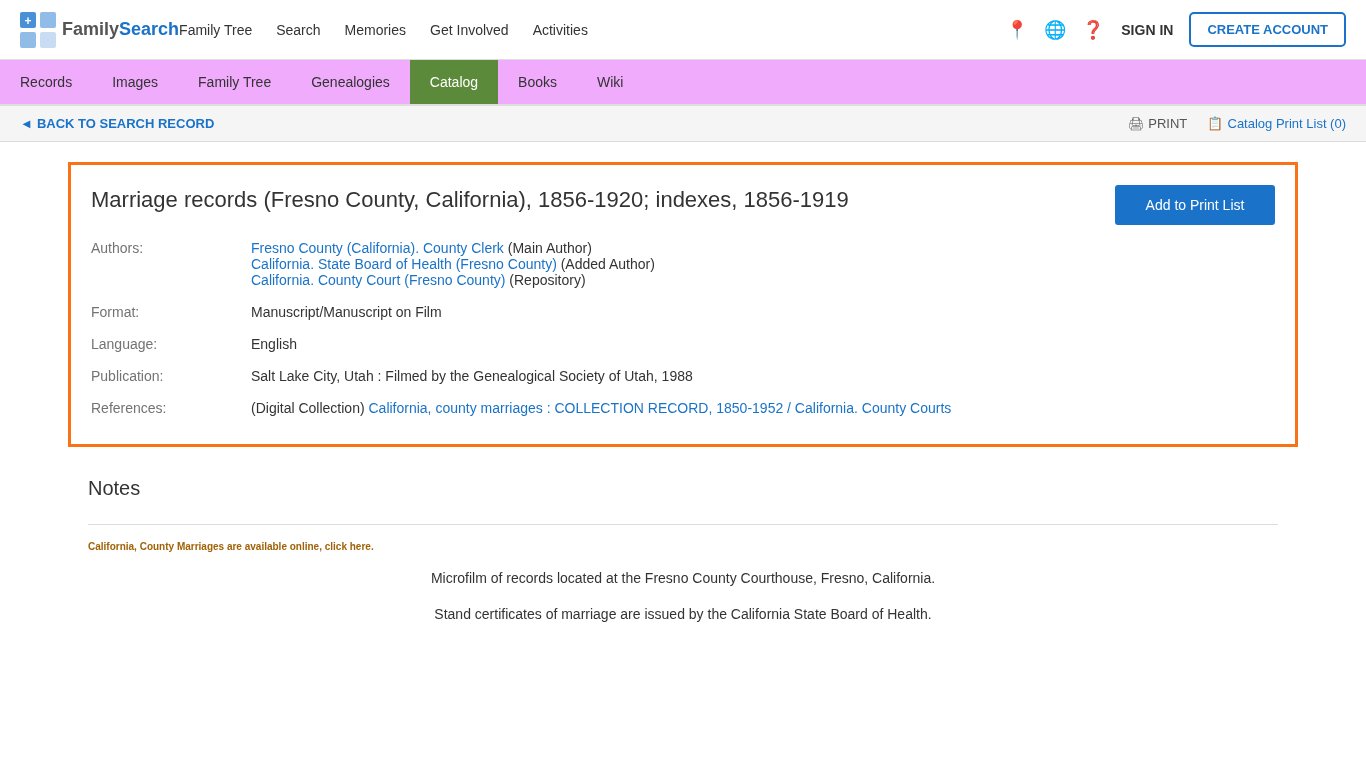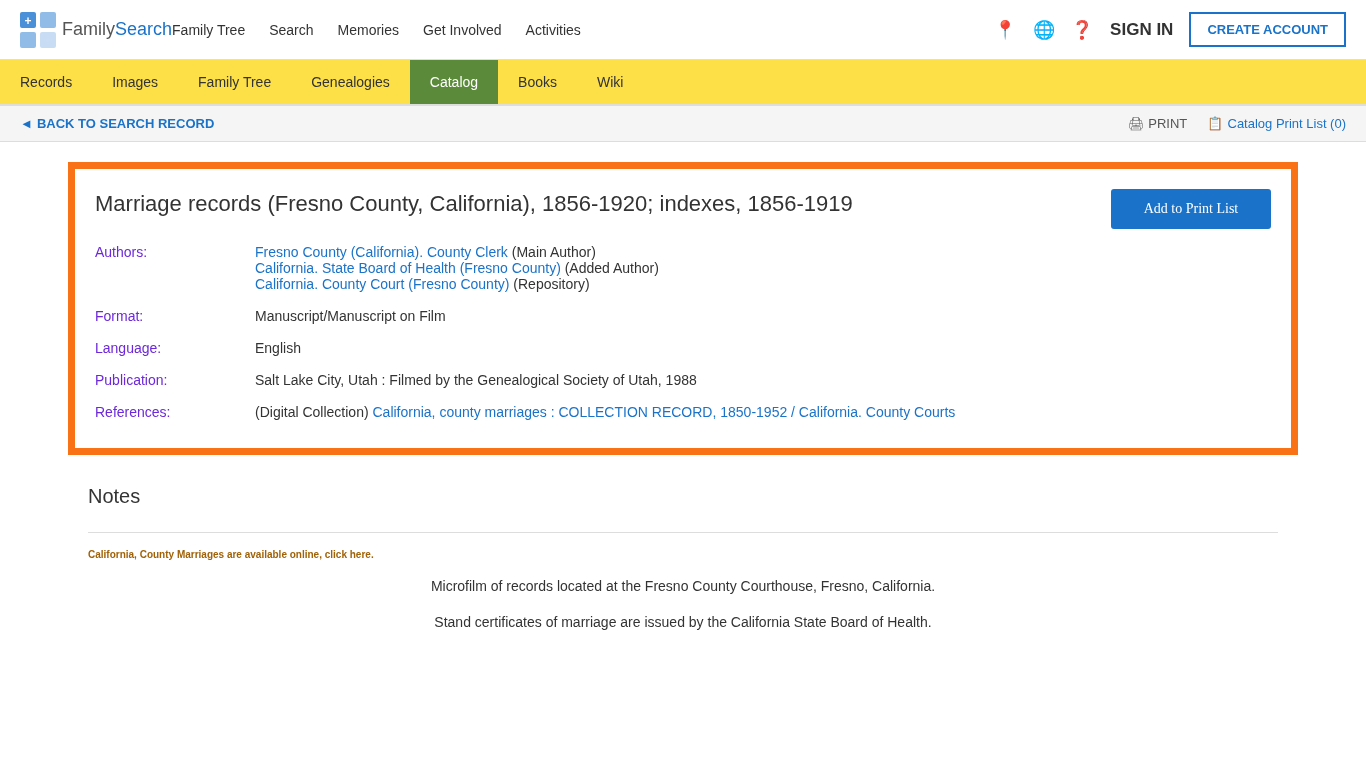--- a/index.html
+++ b/index.html
@@ -31,42 +31,42 @@
       gap: 16px;
     }
     .header-icon {
       color: #555;
       font-size: 18px;
       cursor: pointer;
     }
     .sign-in-btn {
       text-decoration: none;
       color: #333;
-      font-size: 17px;
+      font-size: 14px;
       font-weight: bold;
     }
     .create-account-btn {
       border: 2px solid #1a73c8;
       color: #1a73c8;
       padding: 8px 16px;
       font-size: 13px;
       font-weight: bold;
       text-decoration: none;
-      border-radius: 0;
+      border-radius: 5px;
       cursor: pointer;
       background: #fff;
     }
 
     
     .sub-nav {
       display: flex;
       align-items: flex-end;
       padding: 0 0px;
       border-bottom: 2px solid #ddd;
-      background: #fde047;
+      background: #f0abfc;
     }
     .sub-nav a {
       text-decoration: none;
       color: #333;
       font-size: 14px;
       padding: 14px 20px;
       display: inline-block;
     }
     .sub-nav a.active {
       background: #5a8a3a;
@@ -118,56 +118,55 @@
     .main-content {
       max-width: 1270px;
       margin: 0 auto;
       padding: 20px 20px;
     }
     .record-header {
       display: flex;
       justify-content: space-between;
       align-items: flex-start;
       margin-bottom: 30px;
-      border: 7px solid #f97316;
+      border: 3px solid #f97316;
       padding: 20px;
       background: #fff;
     }
     .record-title {
       font-size: 22px;
       font-weight: normal;
       color: #333;
       max-width: 800px;
       line-height: 1.4;
     }
     .add-to-print-btn {
       background: #1a73c8;
       color: #fff;
       border: none;
       padding: 12px 20px;
       font-size: 14px;
       cursor: pointer;
       border-radius: 3px;
       white-space: nowrap;
       min-width: 160px;
-      font-family: Liberation Serif, serif;
     }
 
     
     .details-table {
       width: 100%;
       border-collapse: collapse;
       margin-top: 16px;
     }
     .details-table tr td {
       padding: 8px 0;
       vertical-align: top;
     }
     .details-table td:first-child {
-      color: #6d28d9;
+      color: #737373;
       width: 160px;
       font-size: 14px;
       padding-right: 16px;
     }
     .details-table td:last-child {
       font-size: 14px;
       color: #333;
     }
     .link-blue {
       color: #1a73c8;
@@ -207,21 +206,21 @@
       align-items: center;
       text-decoration: none;
     }
     .fs-logo-icon {
       width: 36px;
       height: 36px;
       margin-right: 6px;
     }
     .fs-logo-name {
       font-size: 18px;
-      font-weight: normal;
+      font-weight: bold;
       color: #333;
     }
     .fs-logo-name .family { color: #555; }
     .fs-logo-name .search { color: #1a73c8; }
   </style>
 </head>
 <body>
 
 <header class="header">
   <a class="fs-logo" href="#">

